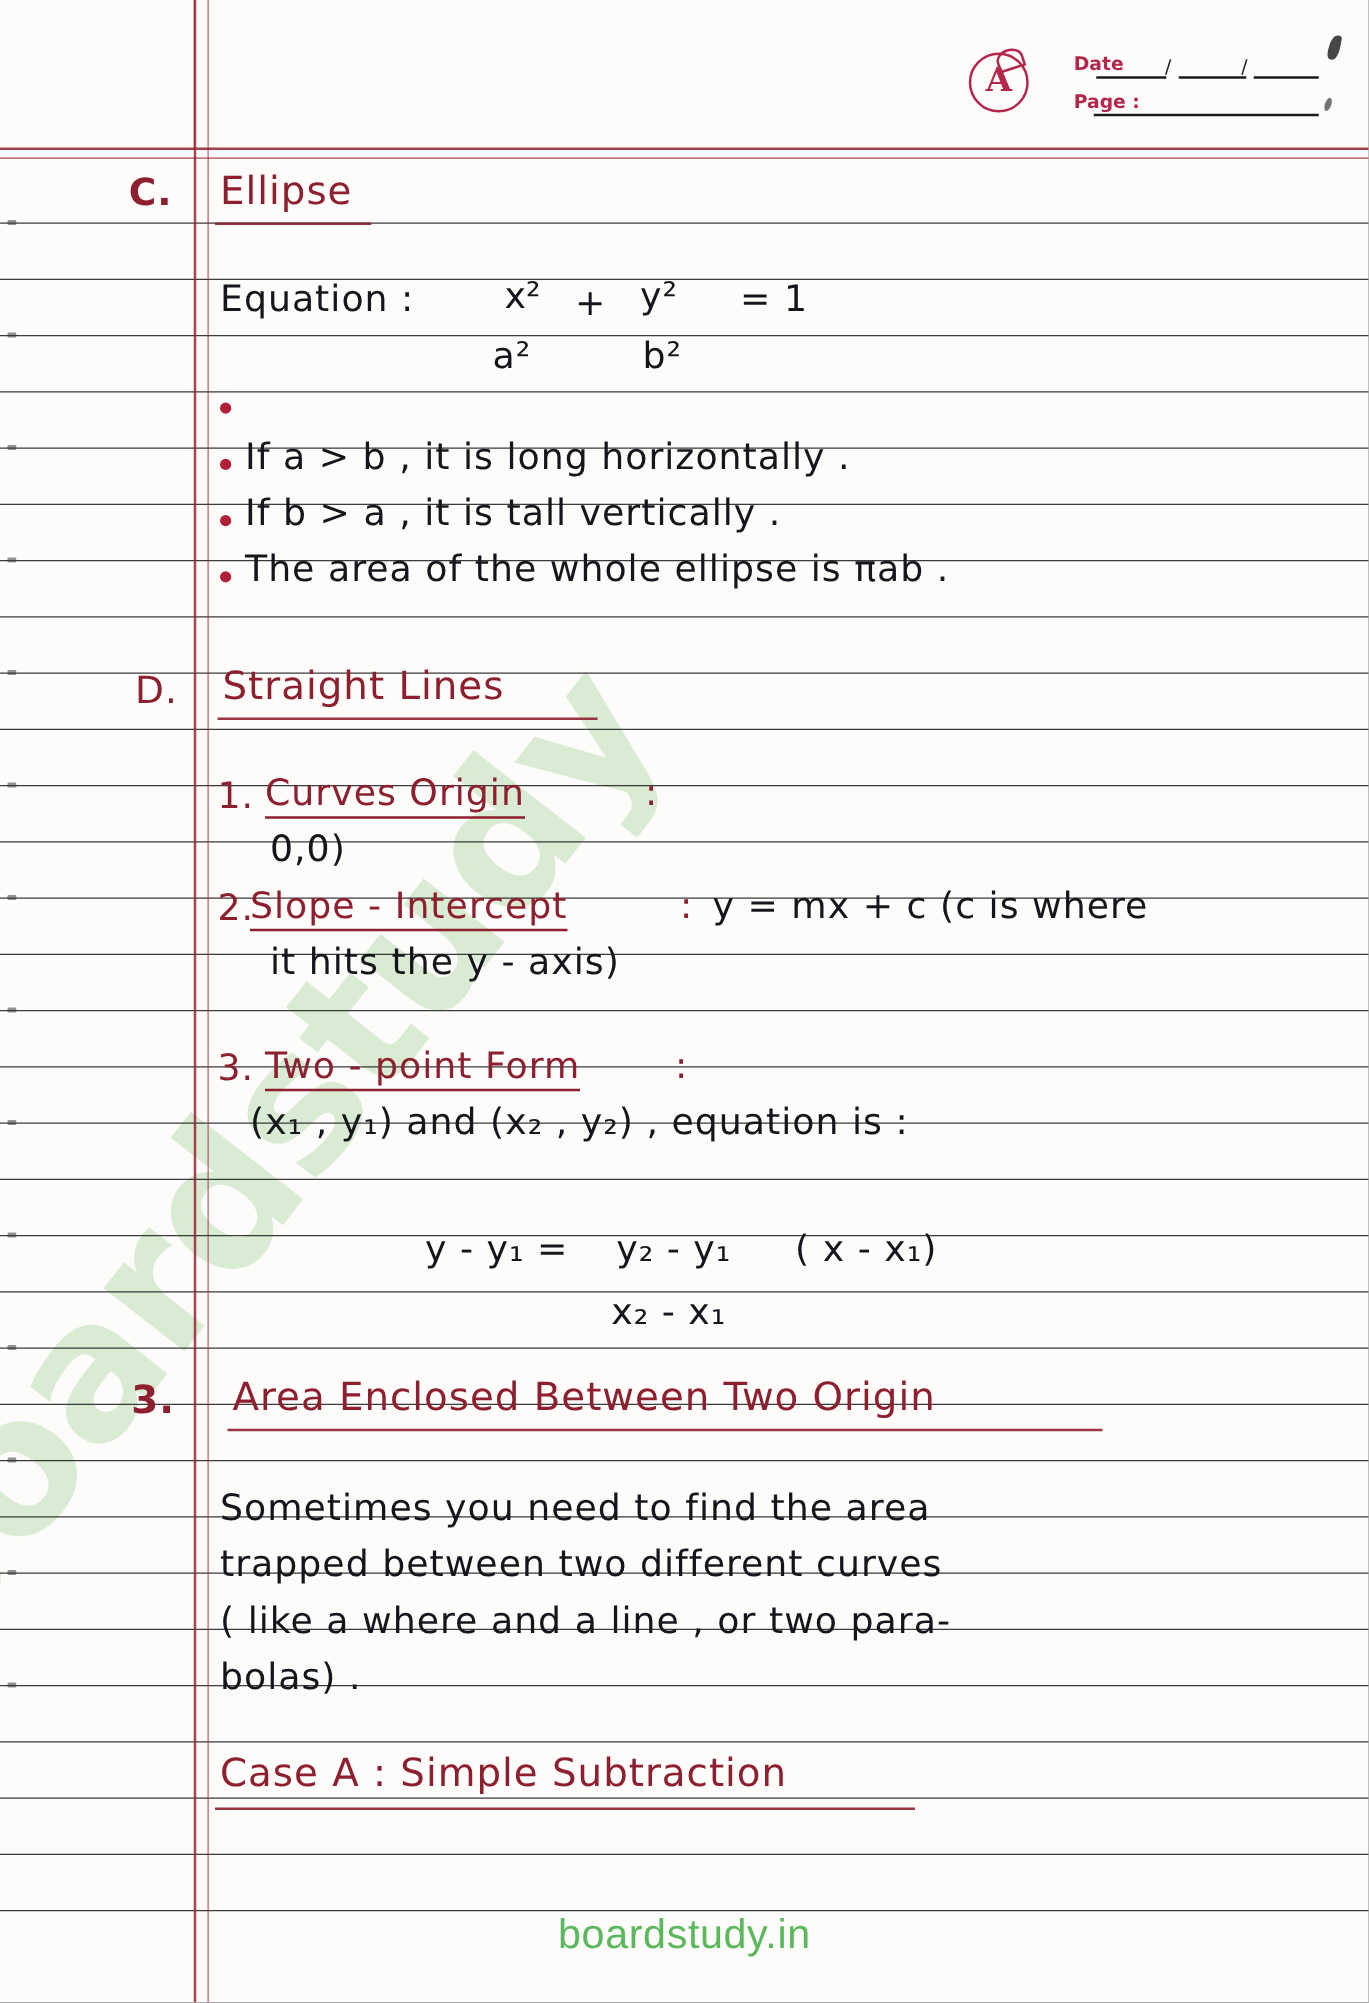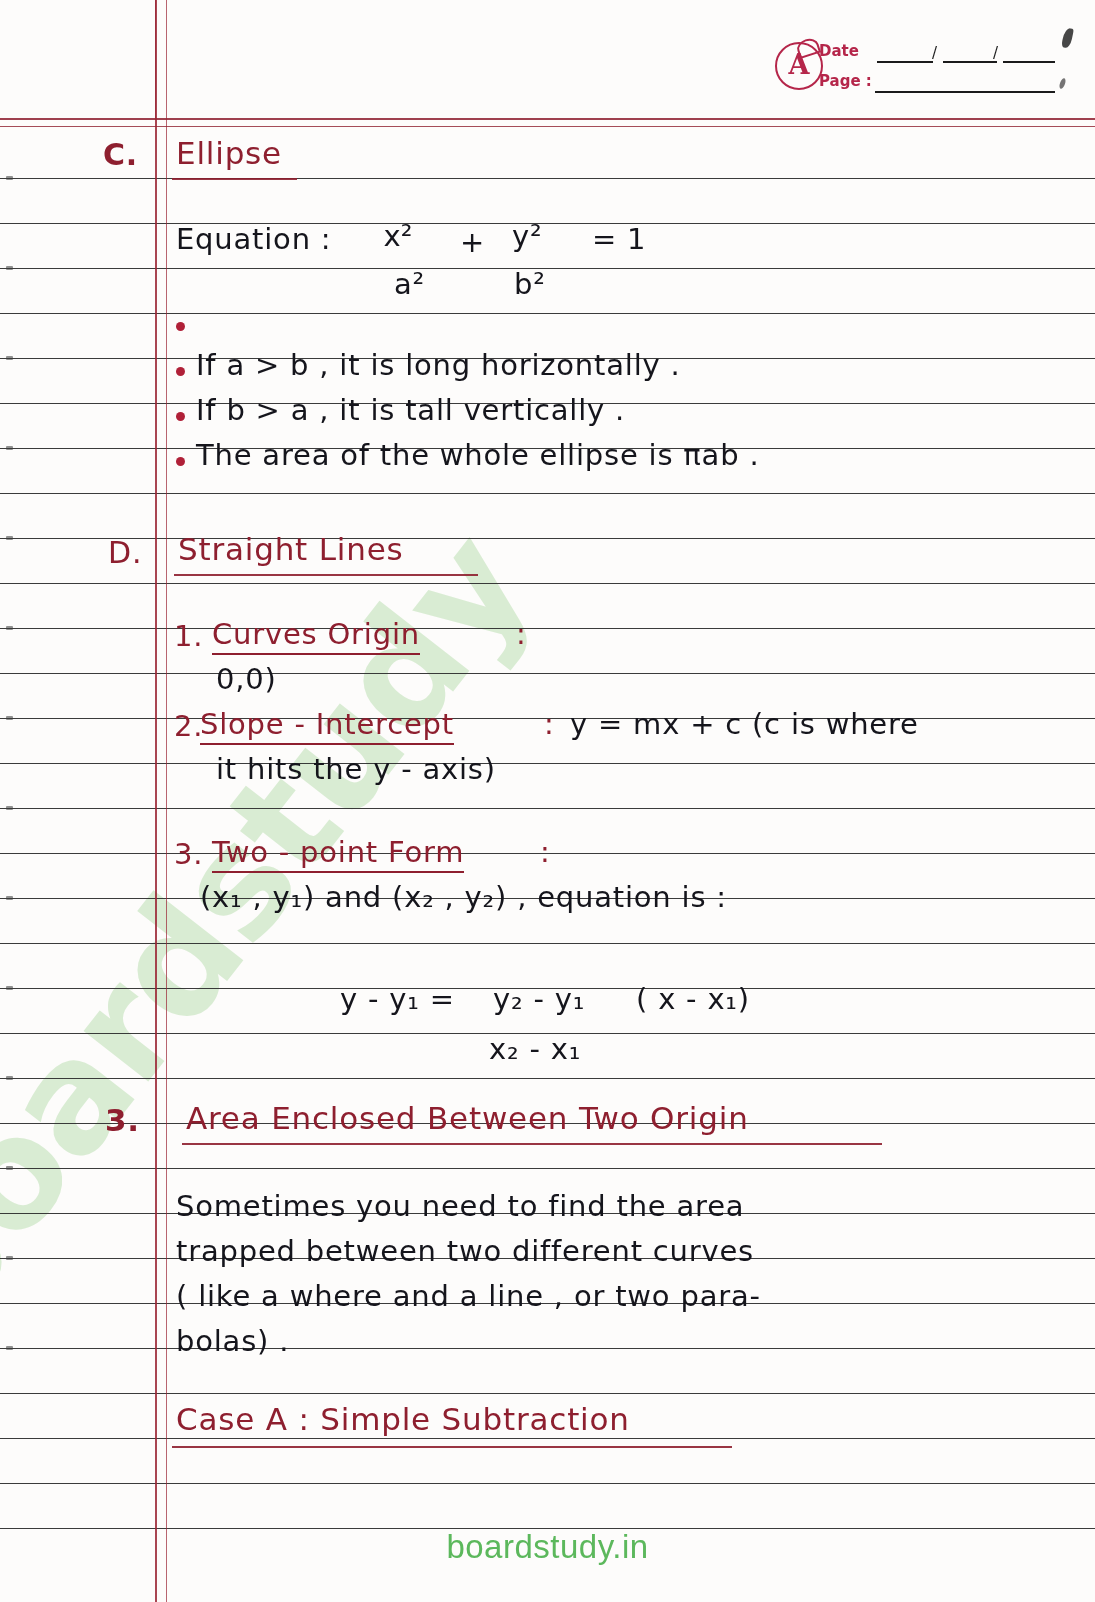--- a/index.html
+++ b/index.html
@@ -56,20 +56,21 @@
     text-align:center;line-height:42px;
   }
   .stamp .logo:after{
     content:"";position:absolute;left:20px;top:-5px;width:18px;height:13px;
     border:2.5px solid #b5264a;border-radius:60% 60% 0 0;
     transform:rotate(-18deg);
   }
   .stamp .lbl{
     position:absolute;color:#b5264a;font-weight:700;font-size:15px;
     font-family:"DejaVu Sans", sans-serif;
+    margin-left:40px;
   }
   .stamp .l-date{left:44px;top:4px;}
   .stamp .l-page{left:44px;top:34px;}
   .stamp .ruleline{position:absolute;height:0;border-top:2px solid #1b1b1b;}
   .stamp .d1{left:102px;top:23px;width:56px;}
   .stamp .d2{left:168px;top:23px;width:54px;}
   .stamp .d3{left:228px;top:23px;width:52px;}
   .stamp .slash{position:absolute;color:#1b1b1b;font-size:15px;top:6px;}
   .stamp .s1{left:157px;}
   .stamp .s2{left:218px;}
@@ -190,21 +191,21 @@
   </div>
   <div class="corner-mark"></div>
   <div class="corner-mark2"></div>
 
   <div class="hw red" style="left:103px;top:140px;font-size:30px;font-weight:600">C.</div>
   <div class="hw red" style="left:176px;top:138px;font-size:31px">Ellipse</div>
   <div class="heading-ul" style="left:172px;top:178px;width:125px"></div>
 
   <div class="hw" style="left:176px;top:225px">Equation :</div>
 
-  <div class="frac" style="left:372px;top:222px;width:52px">
+  <div class="frac" style="left:392px;top:222px;width:52px">
     <span class="num">x²</span>
   </div>
   <div class="hw" style="left:394px;top:270px">a²</div>
 
   <div class="hw" style="left:460px;top:228px">+</div>
 
   <div class="hw" style="left:512px;top:222px">y²</div>
   <div class="hw" style="left:514px;top:270px">b²</div>
 
   <div class="hw" style="left:592px;top:225px">= 1</div>

